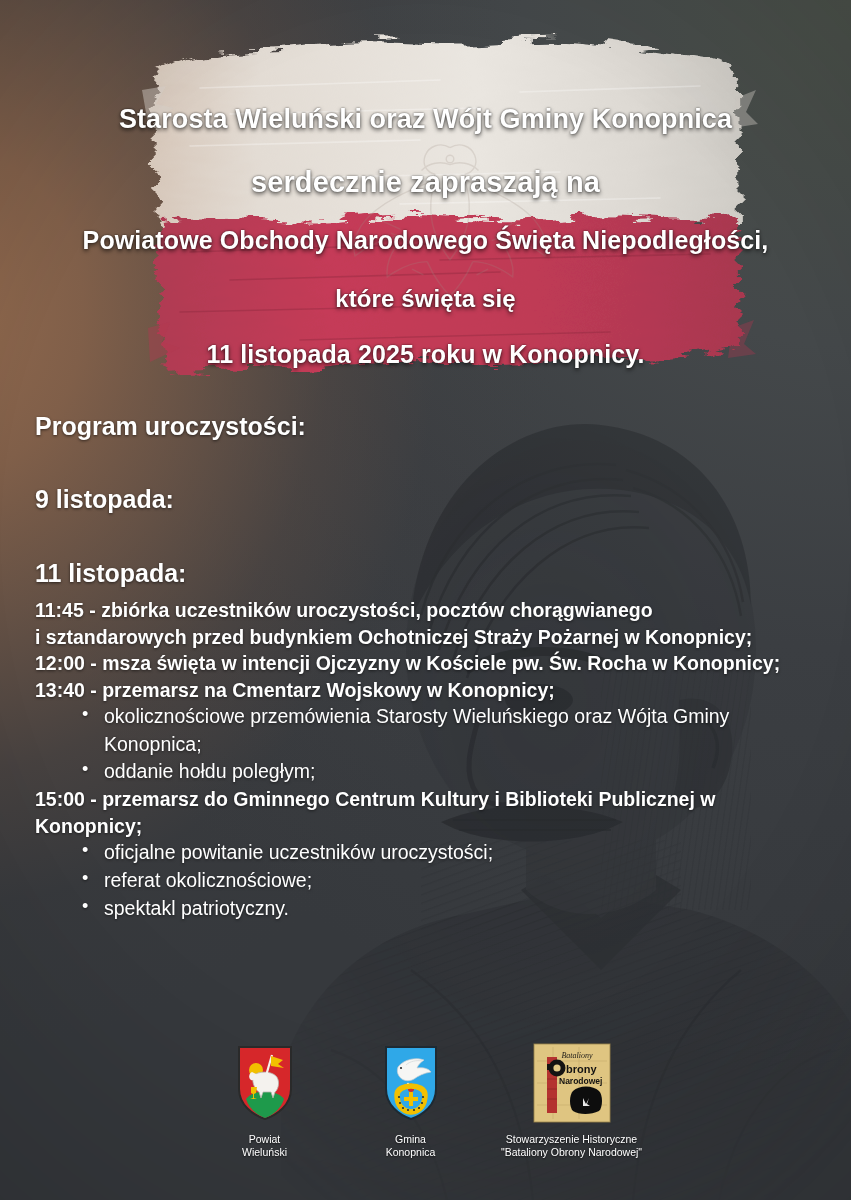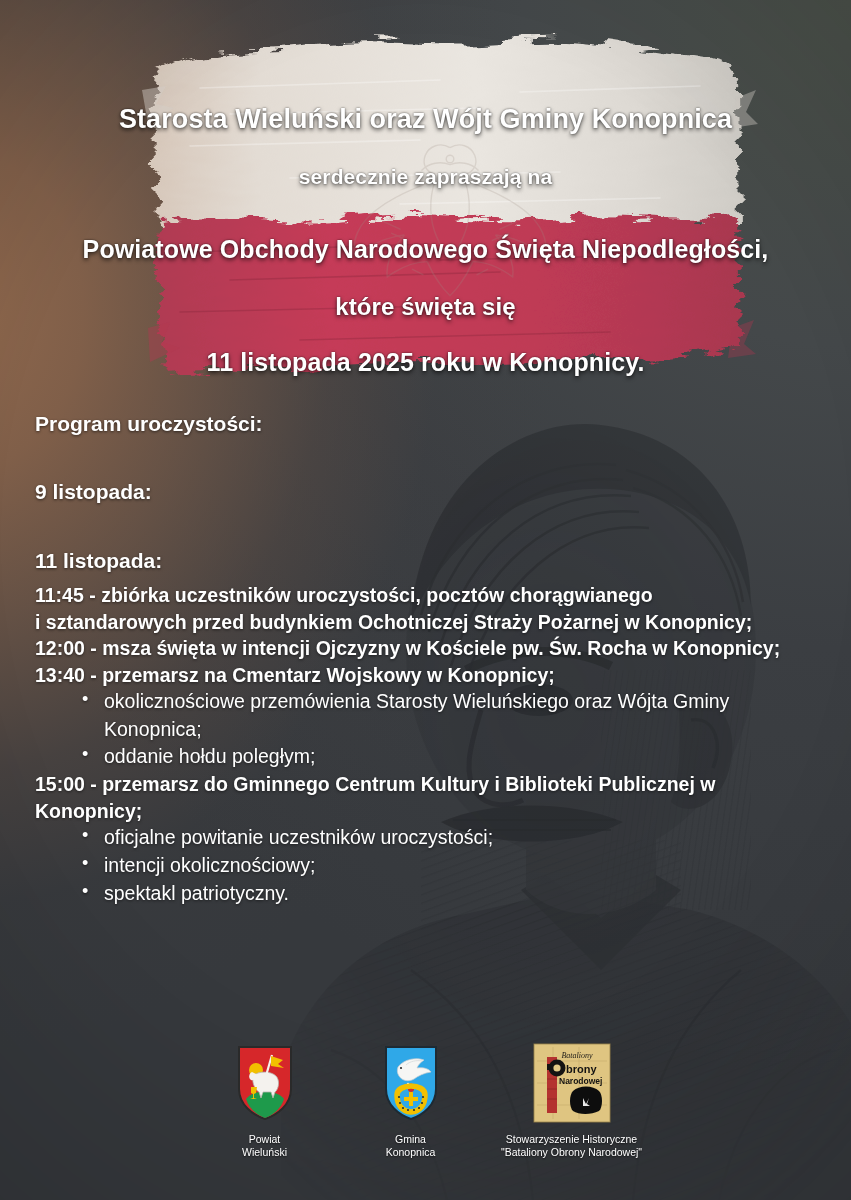--- a/index.html
+++ b/index.html
@@ -67,34 +67,34 @@
   .head-line {
     font-weight: bold;
     font-size: 27px;
     line-height: 1.18;
     letter-spacing: 0.1px;
     margin: 0 0 29px 0;
     text-shadow: 0 2px 4px rgba(0,0,0,0.65), 0 0 2px rgba(0,0,0,0.55);
     white-space: nowrap;
   }
   .head-line.l1 { font-size: 27px; }
-  .head-line.l2 { font-size: 21px; margin-bottom: 45px; }
+  .head-line.l2 { font-size: 29px; margin-bottom: 27px; }
   .head-line.l3 { font-size: 25px; margin-bottom: 29px; }
   .head-line.l4 { font-size: 24px; margin-bottom: 27px; }
   .head-line.l5 { font-size: 25px; margin-bottom: 12px; }
 
   .body-block {
     position: absolute;
     left: 35px;
     top: 412px;
     width: 790px;
   }
   .sec-title {
     font-weight: bold;
-    font-size: 21px;
+    font-size: 25px;
     margin: 0;
     text-shadow: 0 1px 3px rgba(0,0,0,0.6);
   }
   .gap-lg { height: 44px; }
   .gap-md { height: 36px; }
   .gap-sm { height: 9px; }
 
   .para {
     font-size: 19.5px;
     line-height: 1.42;
@@ -342,21 +342,21 @@
 
     <ul class="bullets">
       <li style="max-width:720px;">okolicznościowe przemówienia Starosty Wieluńskiego oraz Wójta Gminy Konopnica;</li>
       <li>oddanie hołdu poległym;</li>
     </ul>
 
     <p class="para tight" style="max-width:730px;">15:00 - przemarsz do Gminnego Centrum Kultury i Biblioteki Publicznej w Konopnicy;</p>
 
     <ul class="bullets">
       <li>oficjalne powitanie uczestników uroczystości;</li>
-      <li>intencji okolicznościowy;</li>
+      <li>referat okolicznościowe;</li>
       <li>spektakl patriotyczny.</li>
     </ul>
   </div>
 
   <div class="logos">
 
     <div class="logo-item">
       <div class="logo-art">
         <svg width="56" height="76" viewBox="0 0 56 76">
           <path d="M2 2 H54 V44 C54 60 40 70 28 74 C16 70 2 60 2 44 Z" fill="#d6272a" stroke="#2a2a2a" stroke-width="2"></path>

